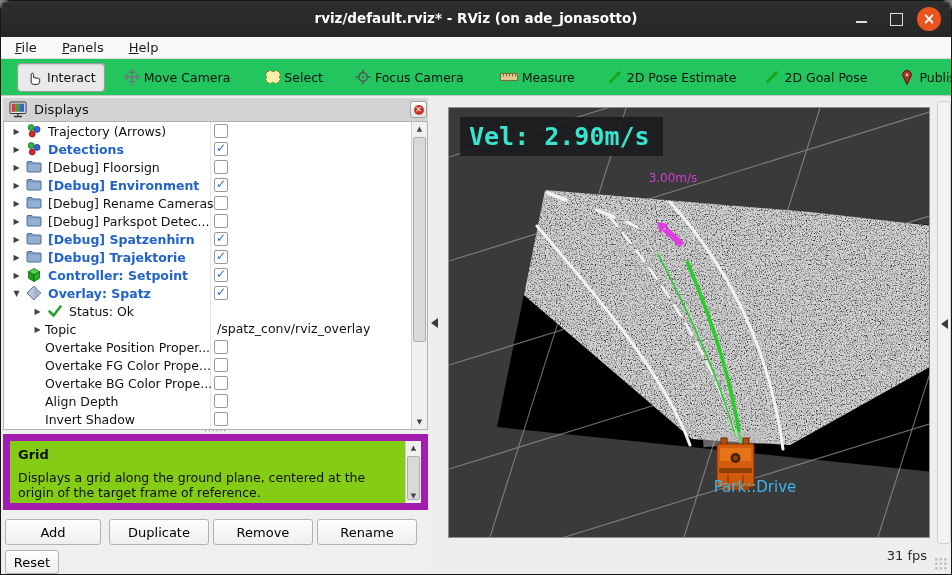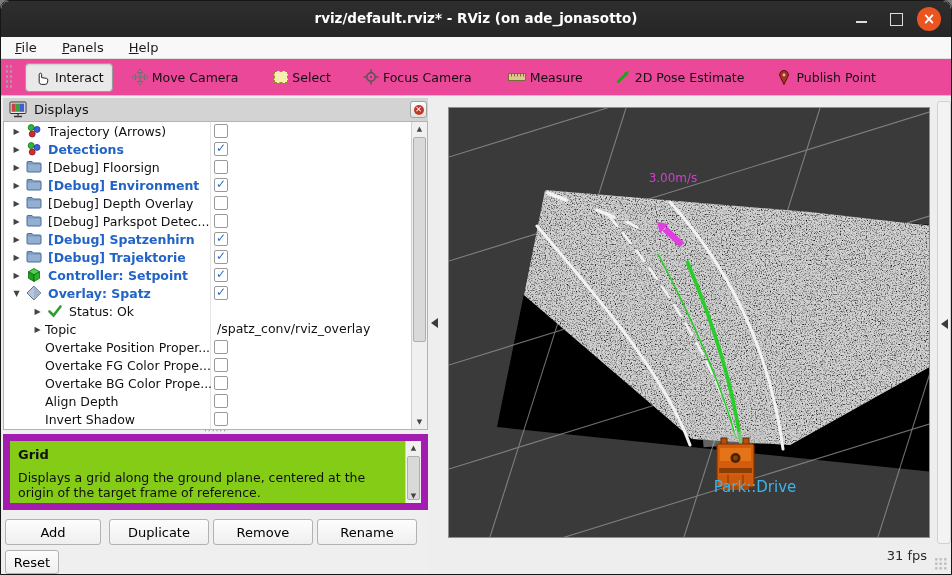--- a/index.html
+++ b/index.html
@@ -21,21 +21,21 @@
   #btn-max::after { content:""; position:absolute; left:5px; top:5px; width:11px; height:11px; border:1.5px solid #ddd; }
   #btn-close { border-radius:50%; background:#E9541F; top:6px; width:24px; height:24px; }
   #btn-close span { position:absolute; left:0; top:1px; width:100%; text-align:center;
     color:#fff; font-size:15px; font-weight:bold; line-height:22px; }
   
   #menubar { position:absolute; left:0; top:36px; width:100%; height:22px;
     background:#f8f8f8; border-bottom:1px solid #e0e0e0; padding-left:4px; }
   .menuitem { display:inline-block; padding:2px 10px; font-size:13px; color:#1a1a1a; }
   
   #toolbar { position:absolute; left:0; top:58px; width:100%; height:37px;
-    background:#ec4899; border-bottom:1px solid #c6c6c6;
+    background:#22c55e; border-bottom:1px solid #c6c6c6;
     display:flex; align-items:center; }
   #tgrip { width:8px; height:26px; margin-left:4px;
     background:radial-gradient(circle,#a5a5a5 1px,transparent 1.3px) 0 0/4px 5px; }
   .titem { display:flex; align-items:center; gap:4px; font-size:12.5px;
     color:#111; padding:4px 5px; white-space:nowrap; }
   .titem.active { background:#e9e9e9; border:1px solid #9c9c9c; border-radius:4px;
     box-shadow:inset 0 1px 2px rgba(0,0,0,.12); padding:5px 8px; margin-left:12px; }
   .ml14{margin-left:14px}.ml26{margin-left:26px}.ml22{margin-left:22px}.ml18{margin-left:18px}
   .selbox { width:14px; height:12px; background:#f6efae; border:1.5px dashed #9a8a20; }
   
@@ -207,20 +207,27 @@
     </div>
 
     <div class="titem ml22">
       <svg width="16" height="16" viewBox="0 0 16 16">
         <line x1="2.5" y1="13.5" x2="10.5" y2="5.5" stroke="#1aa51a" stroke-width="2.6"></line>
         <polygon points="14,2 8.6,4 12,7.6" fill="#1aa51a"></polygon>
       </svg>
       <span>2D Pose Estimate</span>
     </div>
 
+    <div class="titem ml18">
+      <svg width="16" height="16" viewBox="0 0 16 16">
+        <line x1="2.5" y1="13.5" x2="10.5" y2="5.5" stroke="#1aa51a" stroke-width="2.6"></line>
+        <polygon points="14,2 8.6,4 12,7.6" fill="#1aa51a"></polygon>
+      </svg>
+      <span>2D Goal Pose</span>
+    </div>
 
     <div class="titem ml22">
       <svg width="16" height="17" viewBox="0 0 16 17">
         <path d="M8,15.6 L4.6,8.6 A4.4,4.4 0 1 1 11.4,8.6 Z" fill="#a83226" stroke="#5c150e"></path>
         <circle cx="8" cy="6" r="1.4" fill="#e8d8d4" opacity="0.85"></circle>
       </svg>
       <span>Publish Point</span>
     </div>
 
   </div>
@@ -274,21 +281,21 @@
           <use href="#i-folder"></use>
         </svg>
       <span class="rlabel hl">[Debug] Environment</span>
       <span class="cb checked"></span>
     </div>
     <div class="trow">
       <span class="exp">▶</span>
       <svg class="ricon" width="16" height="16">
           <use href="#i-folder"></use>
         </svg>
-      <span class="rlabel">[Debug] Depth Overlay</span>
+      <span class="rlabel">[Debug] Rename Cameras</span>
       <span class="cb"></span>
     </div>
     <div class="trow">
       <span class="exp">▶</span>
       <svg class="ricon" width="16" height="16">
           <use href="#i-folder"></use>
         </svg>
       <span class="rlabel">[Debug] Parkspot Detec...</span>
       <span class="cb"></span>
     </div>
@@ -461,20 +468,21 @@
           <rect x="7" y="37" width="33" height="11" fill="#cf5a0c"></rect>
           <line x1="16" y1="37" x2="16" y2="48" stroke="#7a3505"></line>
           <line x1="31" y1="37" x2="31" y2="48" stroke="#7a3505"></line>
           <rect x="10" y="48" width="27" height="4" fill="#a84a08"></rect>
         </g>
 
         <text x="224" y="74" text-anchor="middle" font-family="DejaVu Sans, sans-serif" font-size="12" fill="#CF3FCF">3.00m/s</text>
         <text x="306" y="384" text-anchor="middle" font-family="DejaVu Sans, sans-serif" font-size="15" fill="#3DB4EA">Park::Drive</text>
       </svg>
 
+      <div id="vel-overlay">Vel: 2.90m/s</div>
     </div>
 
     <div id="rstrip">
       <div id="rcollapse"></div>
     </div>
   </div>
 
   <div id="fps">31 fps</div>
   <div id="resize-grip"></div>
 

